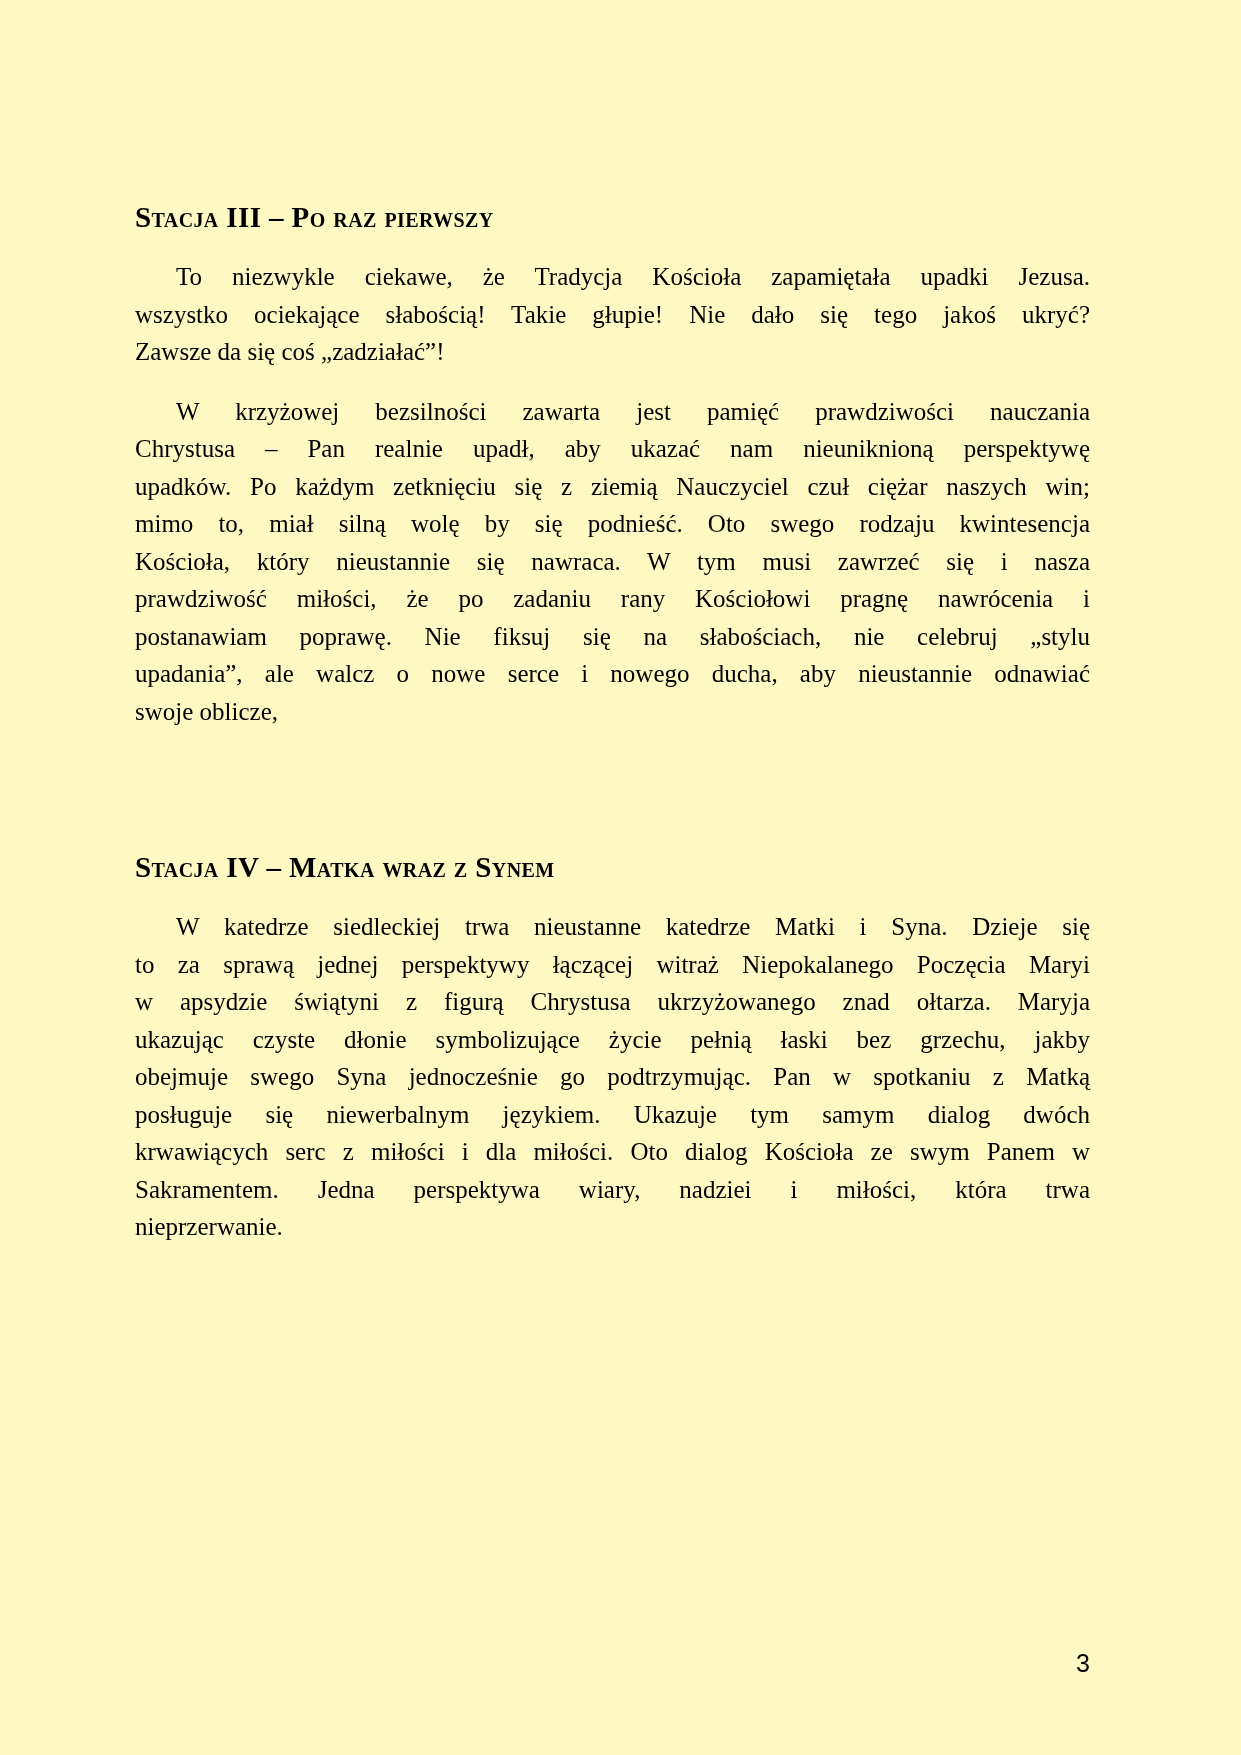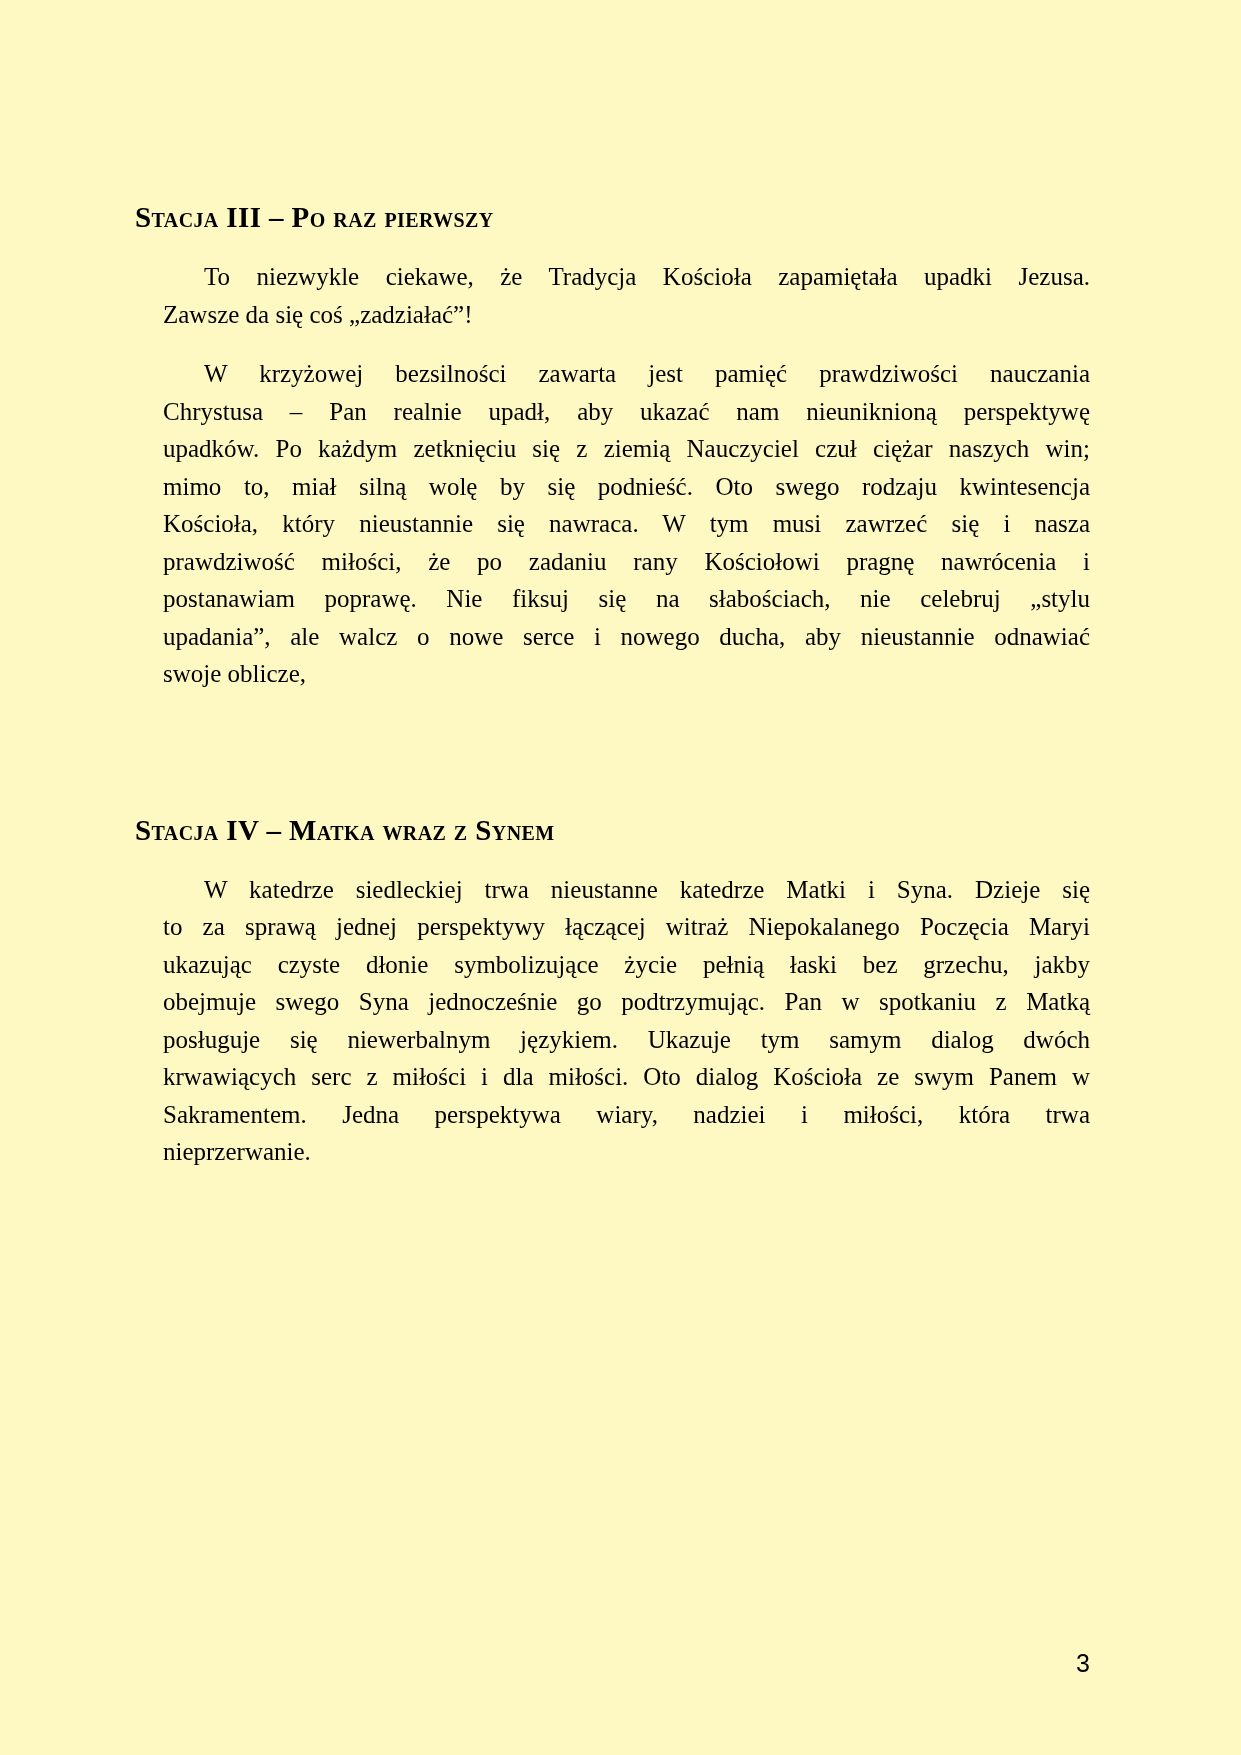--- a/index.html
+++ b/index.html
@@ -38,21 +38,20 @@
   }
   .paragraph {
     font-size: 25px;
     line-height: 37.5px;
     margin: 0 0 22px 0;
   }
   .line {
     text-align: justify;
     text-align-last: justify;
     white-space: normal;
-    margin-left: 28px;
   }
   .line.first {
     text-indent: 41px;
   }
   .line.last {
     text-align-last: auto;
   }
   .page-number {
     position: absolute;
     top: 1648px;
@@ -66,40 +65,42 @@
 </head>
 <body>
 
 <div class="page">
   <div class="content">
 
     <h2 class="heading heading-1">Stacja III – Po raz pierwszy</h2>
 
     <div class="paragraph">
         <div class="line first">To niezwykle ciekawe, że Tradycja Kościoła zapamiętała upadki Jezusa.</div>
+        <div class="line">wszystko ociekające słabością! Takie głupie! Nie dało się tego jakoś ukryć?</div>
         <div class="line last">Zawsze da się coś „zadziałać”!</div>
       </div>
 
     <div class="paragraph">
         <div class="line first">W krzyżowej bezsilności zawarta jest pamięć prawdziwości nauczania</div>
         <div class="line">Chrystusa – Pan realnie upadł, aby ukazać nam nieuniknioną perspektywę</div>
         <div class="line">upadków. Po każdym zetknięciu się z ziemią Nauczyciel czuł ciężar naszych win;</div>
         <div class="line">mimo to, miał silną wolę by się podnieść. Oto swego rodzaju kwintesencja</div>
         <div class="line">Kościoła, który nieustannie się nawraca. W tym musi zawrzeć się i nasza</div>
         <div class="line">prawdziwość miłości, że po zadaniu rany Kościołowi pragnę nawrócenia i</div>
         <div class="line">postanawiam poprawę. Nie fiksuj się na słabościach, nie celebruj „stylu</div>
         <div class="line">upadania”, ale walcz o nowe serce i nowego ducha, aby nieustannie odnawiać</div>
         <div class="line last">swoje oblicze,</div>
       </div>
 
     <h2 class="heading heading-2">Stacja IV – Matka wraz z Synem</h2>
 
     <div class="paragraph">
         <div class="line first">W katedrze siedleckiej trwa nieustanne katedrze Matki i Syna. Dzieje się</div>
         <div class="line">to za sprawą jednej perspektywy łączącej witraż Niepokalanego Poczęcia Maryi</div>
+        <div class="line">w apsydzie świątyni z figurą Chrystusa ukrzyżowanego znad ołtarza. Maryja</div>
         <div class="line">ukazując czyste dłonie symbolizujące życie pełnią łaski bez grzechu, jakby</div>
         <div class="line">obejmuje swego Syna jednocześnie go podtrzymując. Pan w spotkaniu z Matką</div>
         <div class="line">posługuje się niewerbalnym językiem. Ukazuje tym samym dialog dwóch</div>
         <div class="line">krwawiących serc z miłości i dla miłości. Oto dialog Kościoła ze swym Panem w</div>
         <div class="line">Sakramentem. Jedna perspektywa wiary, nadziei i miłości, która trwa</div>
         <div class="line last">nieprzerwanie.</div>
       </div>
 
   </div>
 

